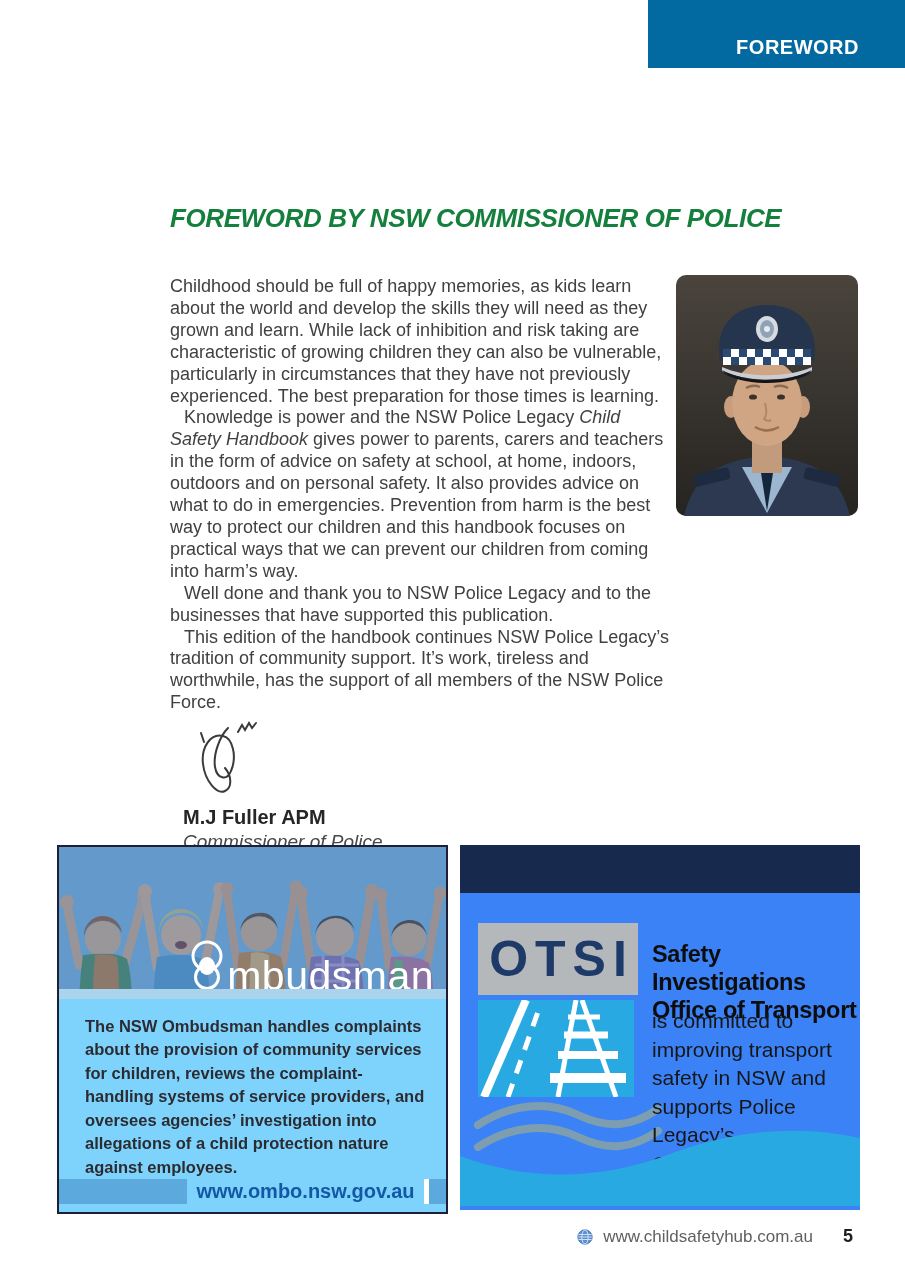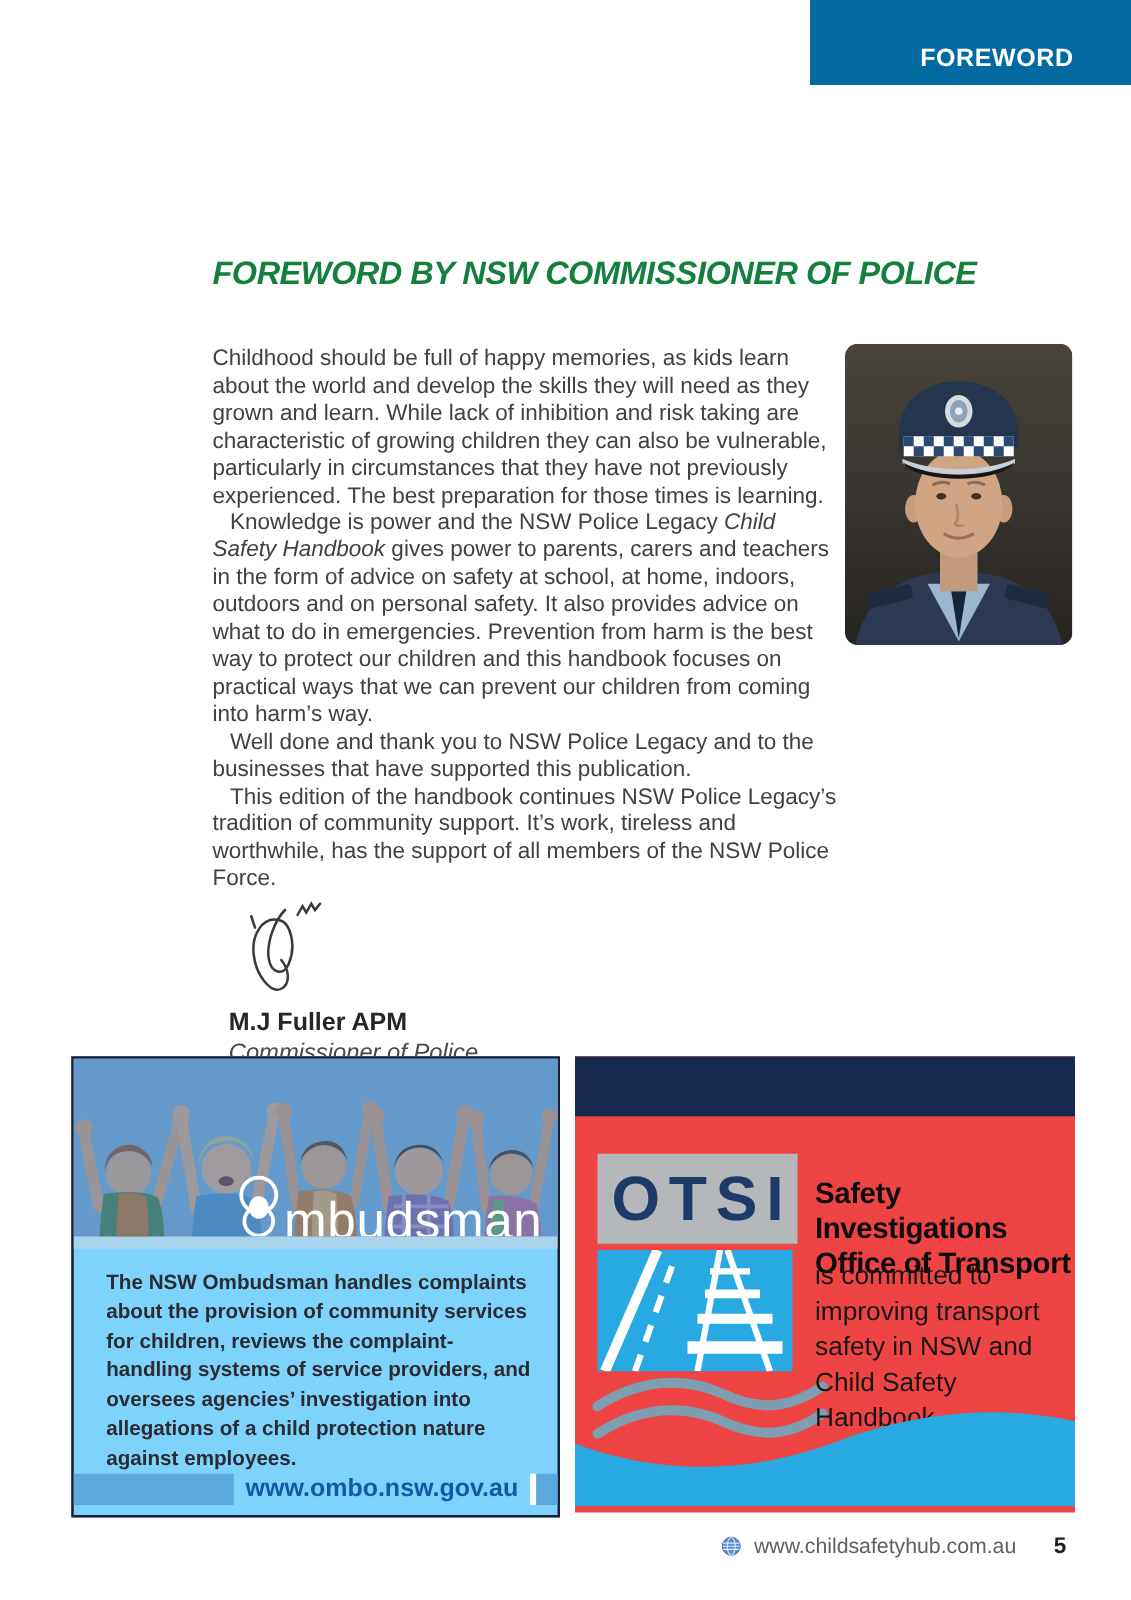--- a/index.html
+++ b/index.html
@@ -62,21 +62,21 @@
   .ombo-bar { height: 31px; display: flex; margin-bottom: 8px; }
   .ombo-bar .blk-l { width: 128px; background: #5ba9dd; }
   .ombo-bar .mid { flex: 1; display: flex; align-items: center; justify-content: center;
     font-size: 20px; font-weight: bold; color: #1458a5; }
   .ombo-bar .gap { width: 5px; background: #ffffff; }
   .ombo-bar .blk-r { width: 17px; background: #5ba9dd; }
 
   
   .otsi-ad {
     position: absolute; left: 460px; top: 845px; width: 400px; height: 365px;
-    background: #ef4444; overflow: hidden;
+    background: #3b82f6; overflow: hidden;
   }
   .otsi-navy { position: absolute; left: 0; top: 0; width: 100%; height: 48px; background: #17294c; }
   .otsi-gray {
     position: absolute; left: 18px; top: 78px; width: 160px; height: 72px;
     background: #b5b8bb; display: flex; align-items: center; justify-content: center;
   }
   .otsi-gray .acr {
     font-size: 50px; font-weight: bold; color: #1e3a68; letter-spacing: 7px; text-indent: 7px;
   }
   .otsi-blue { position: absolute; left: 18px; top: 155px; width: 156px; height: 97px; background: #29a9e1; }
@@ -302,20 +302,21 @@
       </svg>
     </div>
     <div class="otsi-org">
       <div>Safety Investigations</div>
       <div>Office of Transport</div>
     </div>
     <div class="otsi-body">
       <div>is committed to</div>
       <div>improving transport</div>
       <div>safety in NSW and</div>
+      <div>supports Police Legacy’s</div>
       <div>Child Safety Handbook</div>
     </div>
     <div class="otsi-wave-big">
       <svg width="400" height="90" viewBox="0 0 400 90" preserveAspectRatio="none">
         <path d="M0,40 C60,62 130,68 210,38 C272,15 335,8 400,22 L400,90 L0,90 Z" fill="#29a9e1"></path>
       </svg>
     </div>
   </div>
 
   <div class="page-footer">

